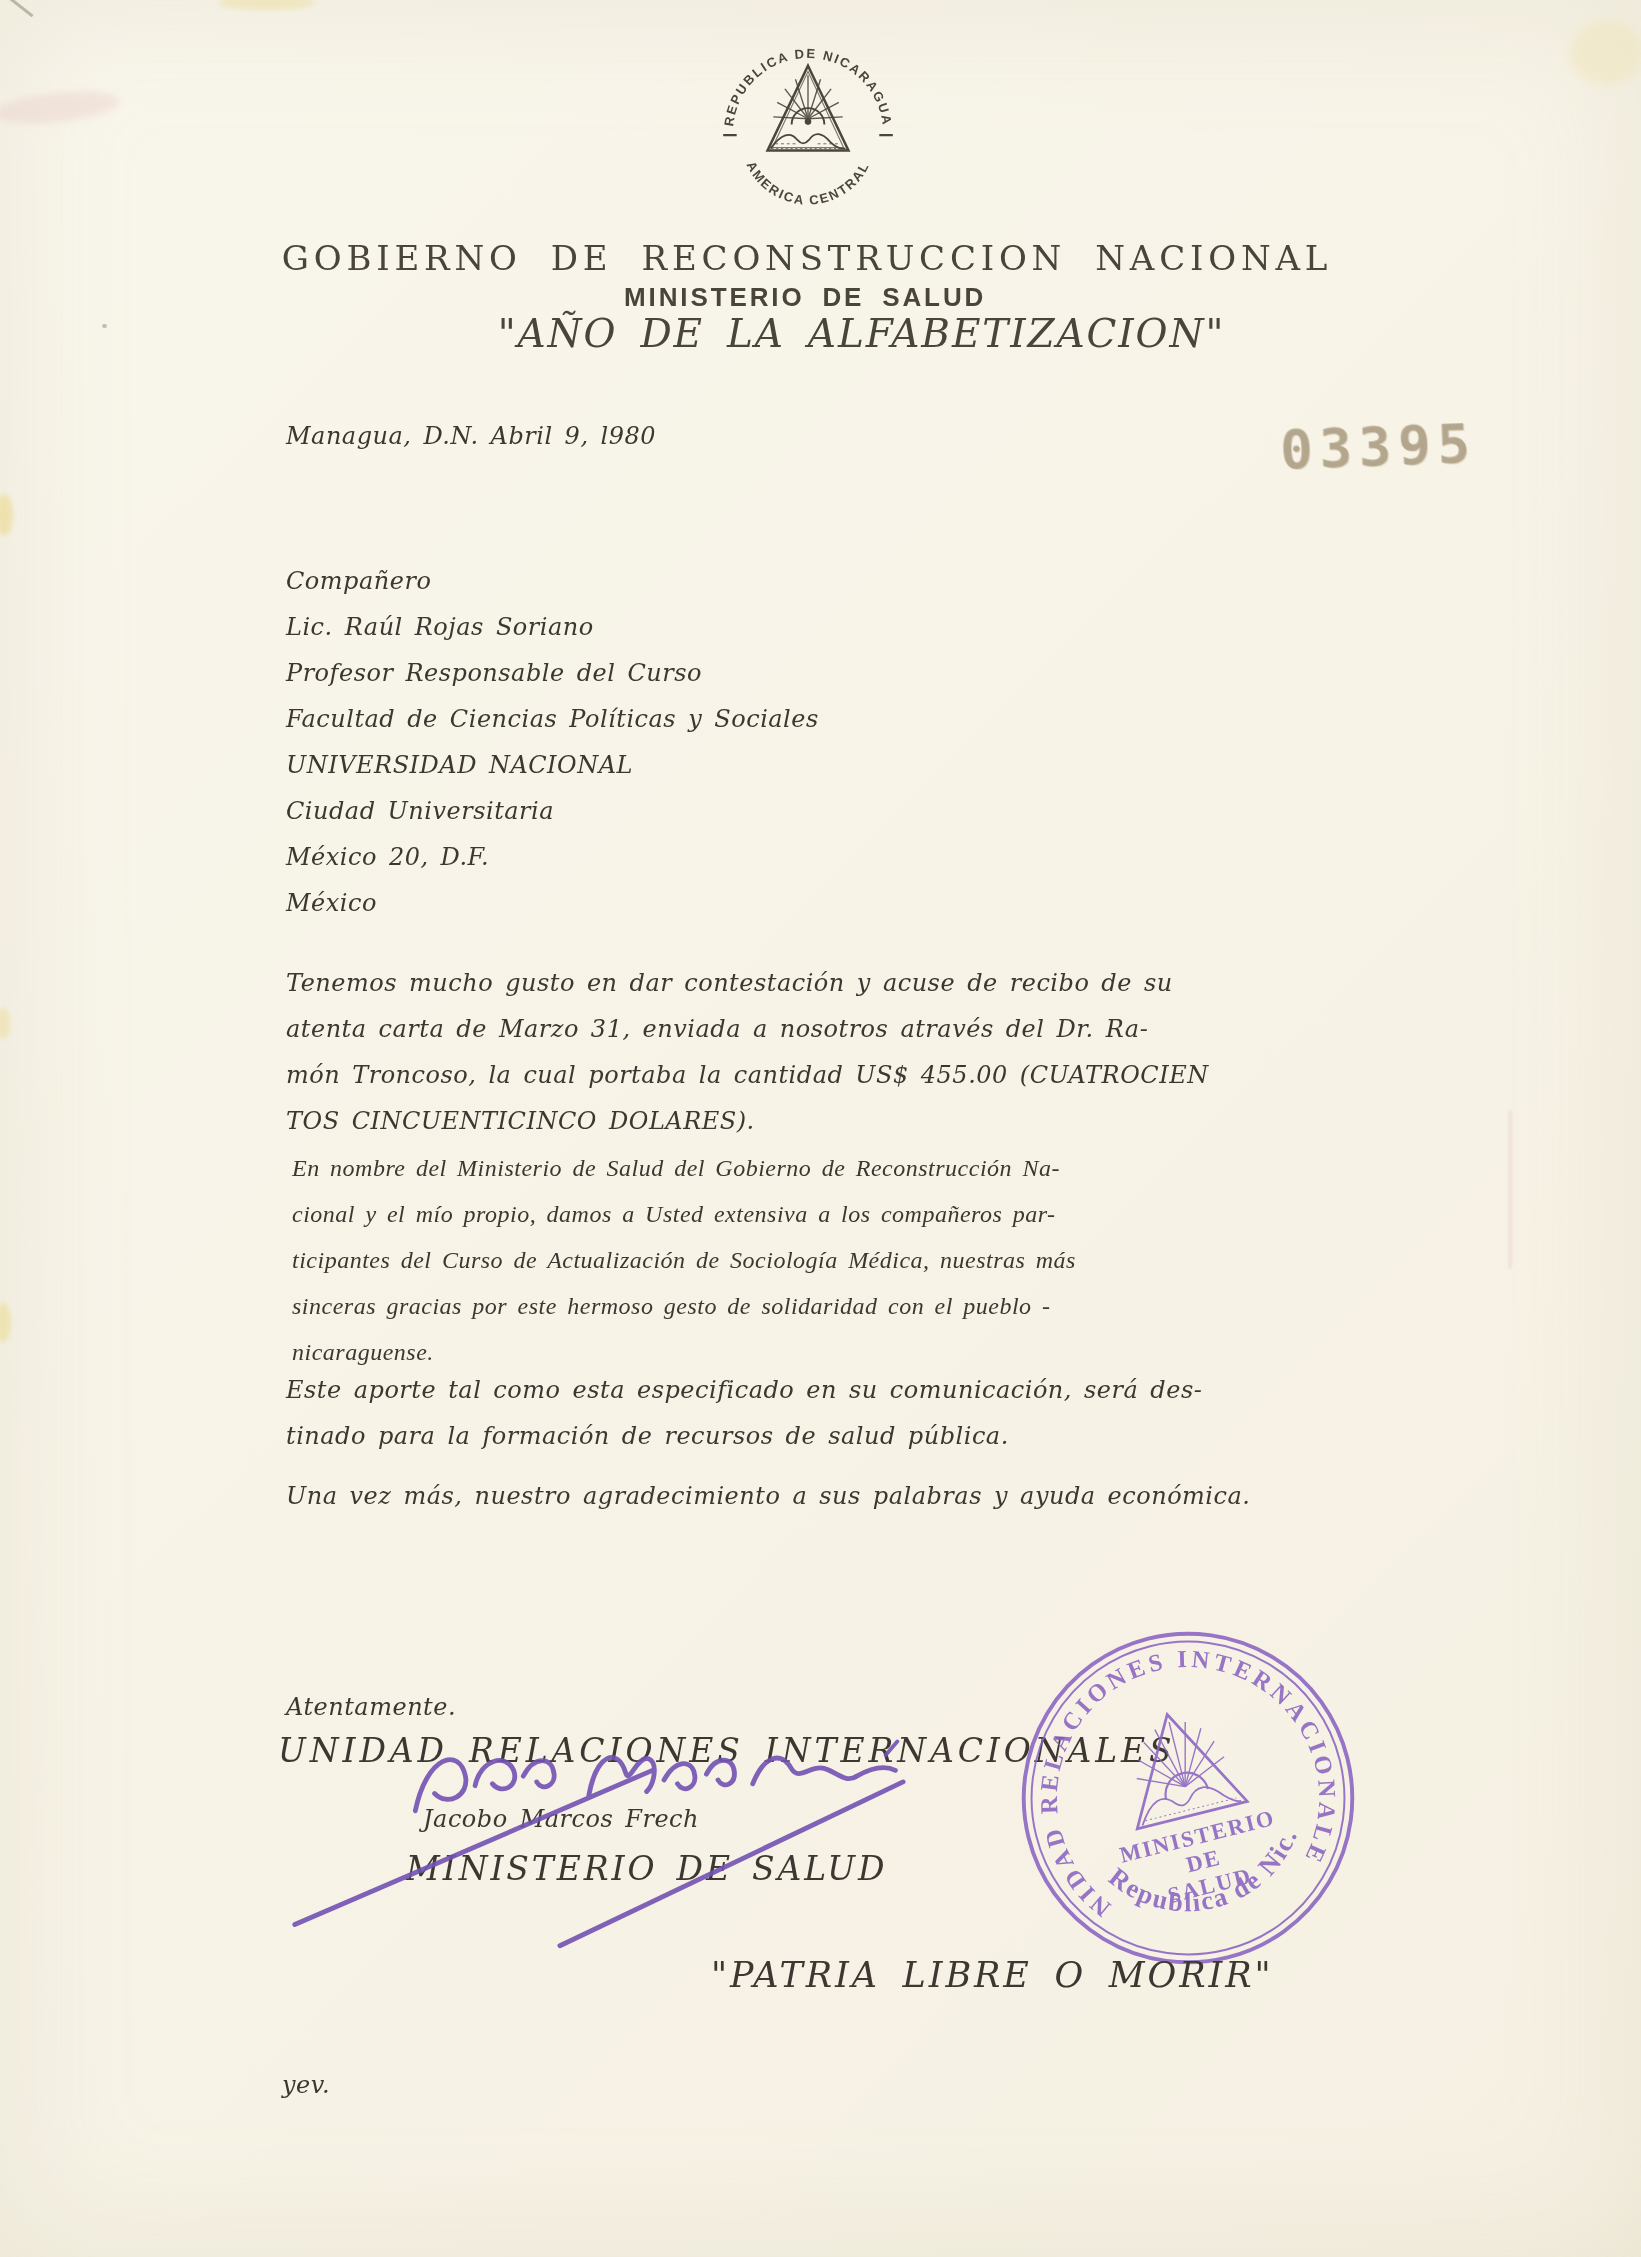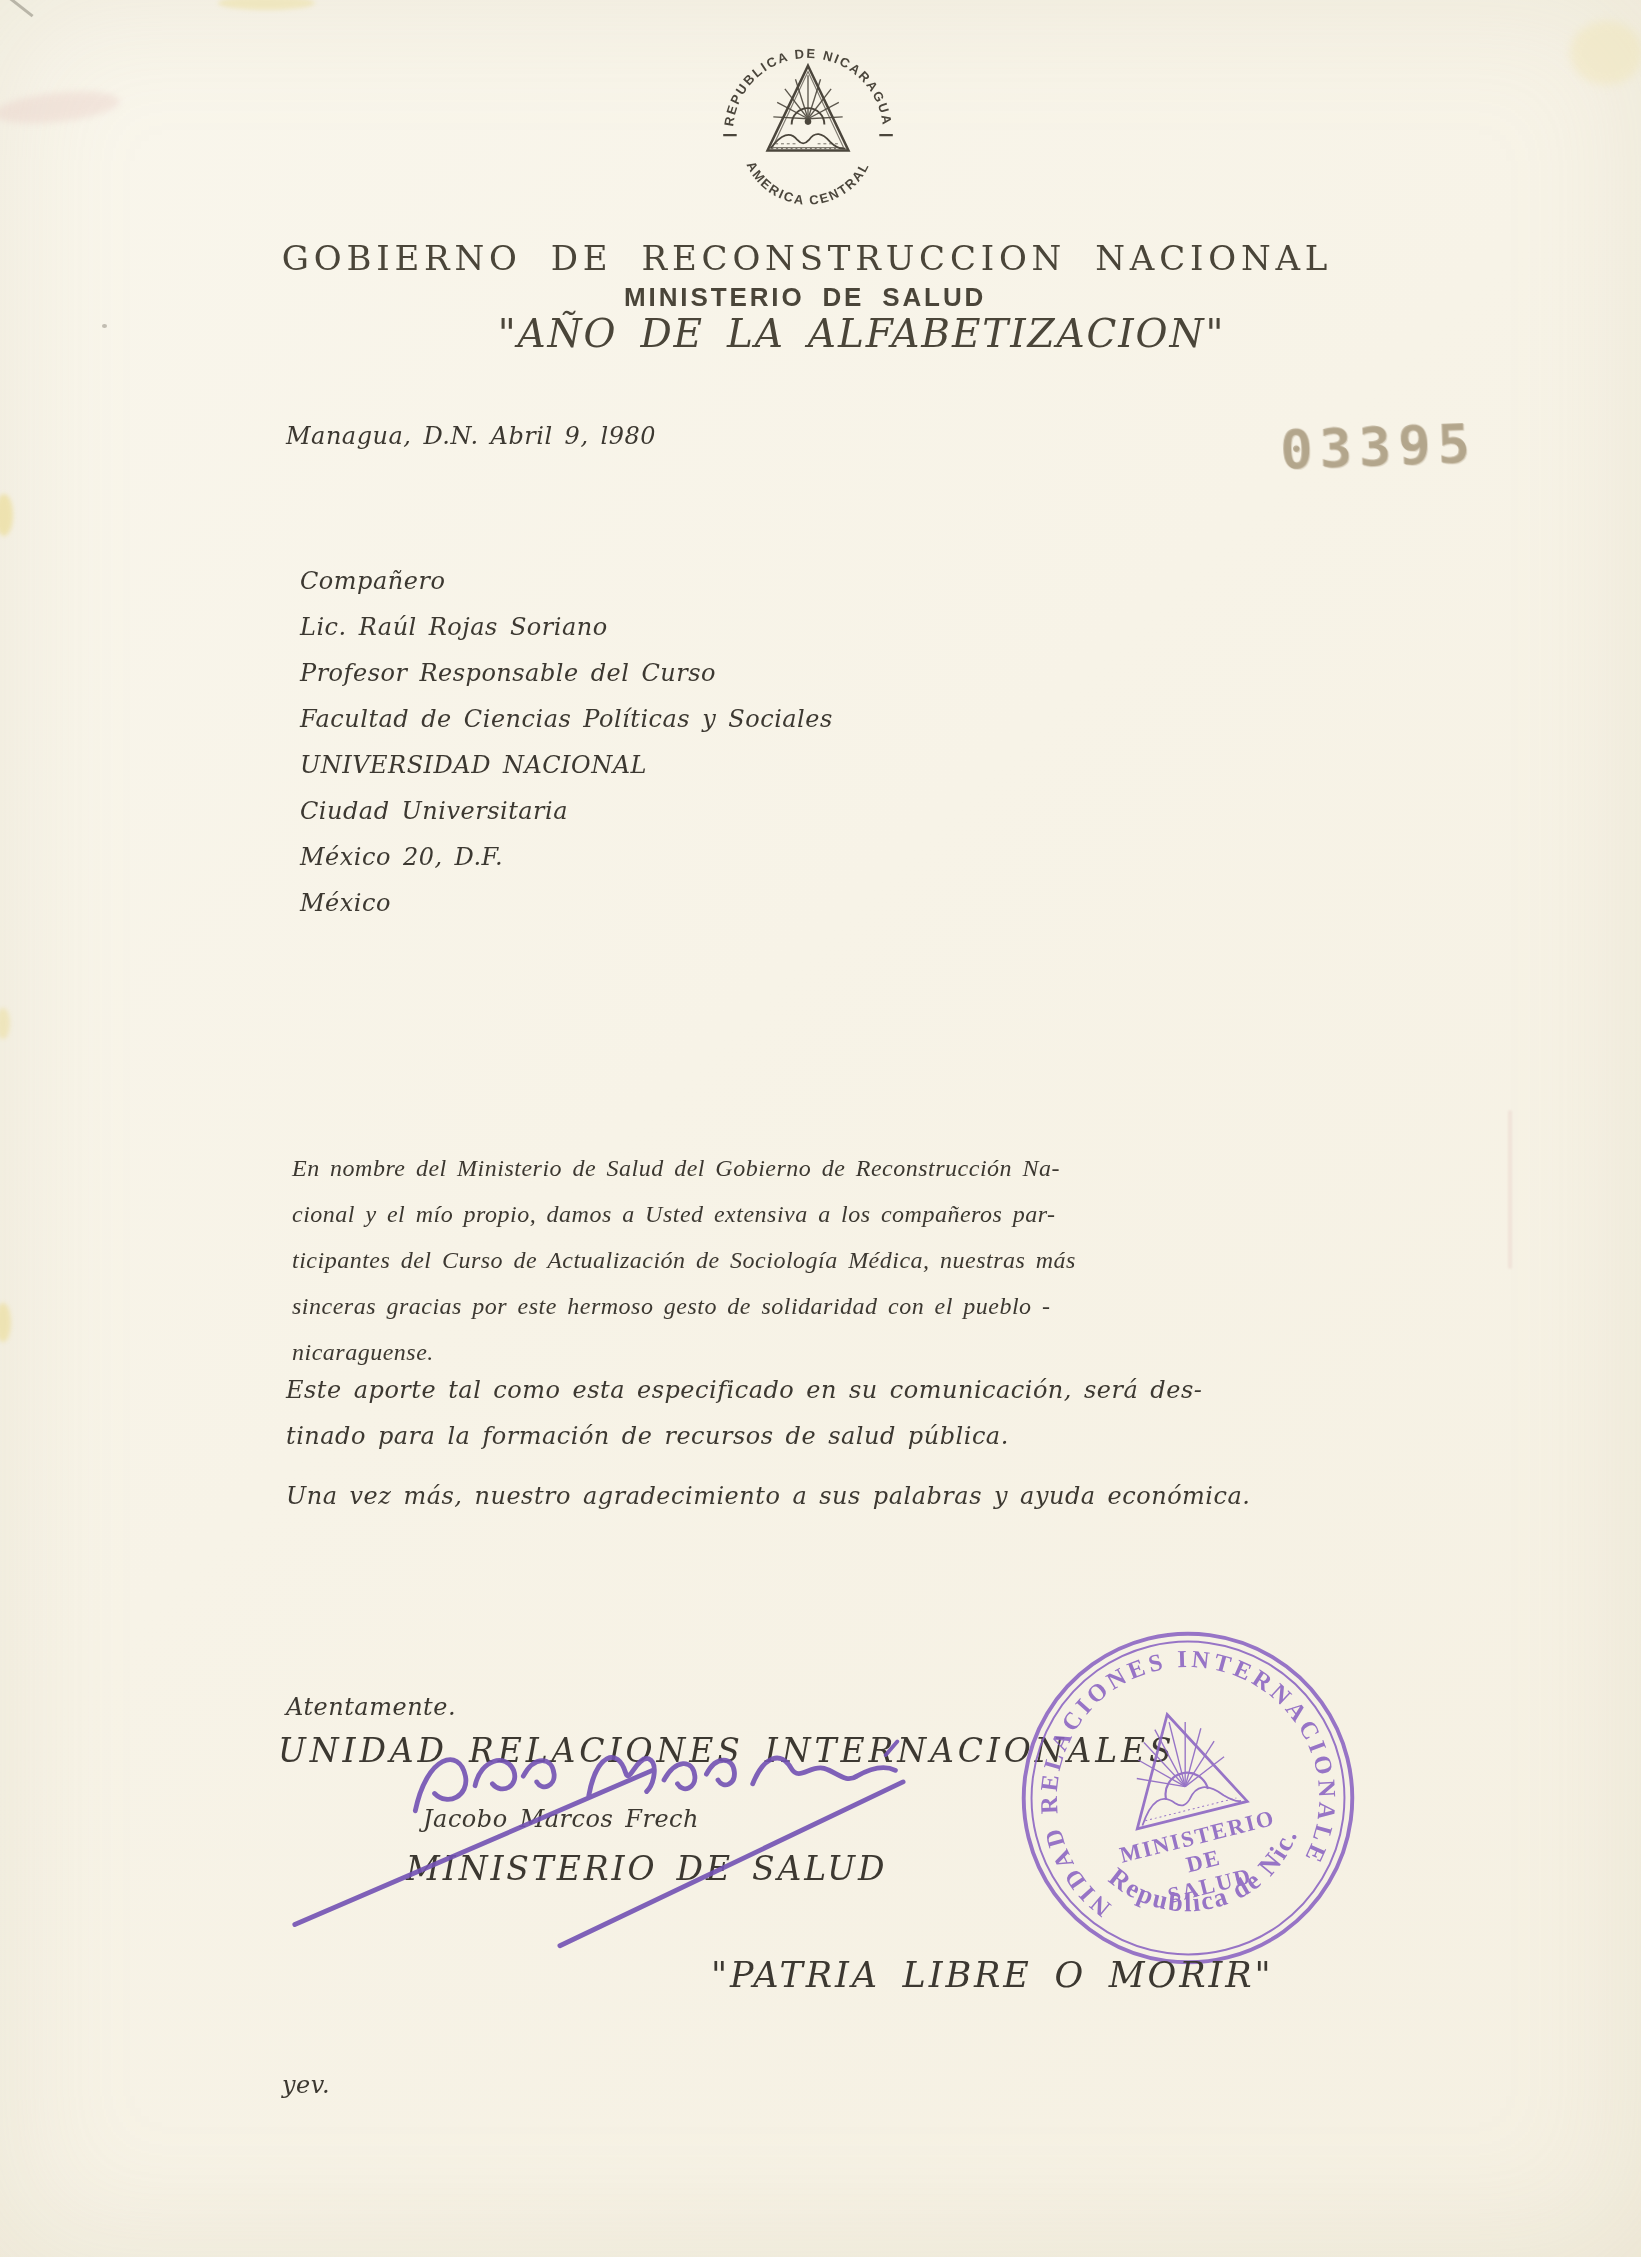--- a/index.html
+++ b/index.html
@@ -20,21 +20,21 @@
   .hdr2{top:282px;font-family:"Liberation Sans",sans-serif;font-weight:bold;font-size:26px;letter-spacing:2.9px;word-spacing:7.7px;transform:translateX(-15.4px);}
   .hdr3{top:311px;font-style:italic;font-size:39px;letter-spacing:1.9px;word-spacing:8.7px;transform:translateX(41px);}
   .dateline{left:286px;top:413px;}
   .doc-number{
     left:1280px;top:415px;
     font-family:"DejaVu Sans Mono",monospace;font-weight:bold;font-size:54px;
     letter-spacing:6.8px;color:rgba(146,128,95,.55);
     transform:rotate(-2deg);filter:blur(0.4px);
     text-shadow:1px 1px 0 rgba(146,128,95,.25);
   }
-  .recipient{left:300px;top:558px;}
+  .recipient{left:286px;top:558px;}
   .salutation{left:286px;top:886px;}
   .p1{left:286px;top:960px;}
   .p2{left:292px;top:1145px;font-family:Liberation Serif, serif;}
   .p3{left:286px;top:1367px;}
   .p4{left:286px;top:1473px;}
   .p5{left:286px;top:1545px;}
   .closing{left:286px;top:1684px;}
   .unit-line{left:278px;top:1728px;font-size:33px;letter-spacing:3.9px;word-spacing:6.8px;}
   .typed-name{left:423px;top:1796px;}
   .typed-org{left:406px;top:1846px;font-size:33px;letter-spacing:2.9px;word-spacing:5.8px;}
@@ -103,20 +103,24 @@
   <div class="abs body-text para recipient">Compañero
 Lic. Raúl Rojas Soriano
 Profesor Responsable del Curso
 Facultad de Ciencias Políticas y Sociales
 UNIVERSIDAD NACIONAL
 Ciudad Universitaria
 México 20, D.F.
 México</div>
 
 
+  <div class="abs body-text para p1">Tenemos mucho gusto en dar contestación y acuse de recibo de su
+atenta carta de Marzo 31, enviada a nosotros através del Dr. Ra-
+món Troncoso, la cual portaba la cantidad US$ 455.00 (CUATROCIEN
+TOS CINCUENTICINCO DOLARES).</div>
   <div class="abs body-text para p2">En nombre del Ministerio de Salud del Gobierno de Reconstrucción Na-
 cional y el mío propio, damos a Usted extensiva a los compañeros par-
 ticipantes del Curso de Actualización de Sociología Médica, nuestras más
 sinceras gracias por este hermoso gesto de solidaridad con el pueblo -
 nicaraguense.</div>
   <div class="abs body-text para p4">Una vez más, nuestro agradecimiento a sus palabras y ayuda económica.</div>
   <div class="abs body-text para p3">Este aporte tal como esta especificado en su comunicación, será des-
 tinado para la formación de recursos de salud pública.</div>
   <div class="abs body-text closing">Atentamente.</div>
 

